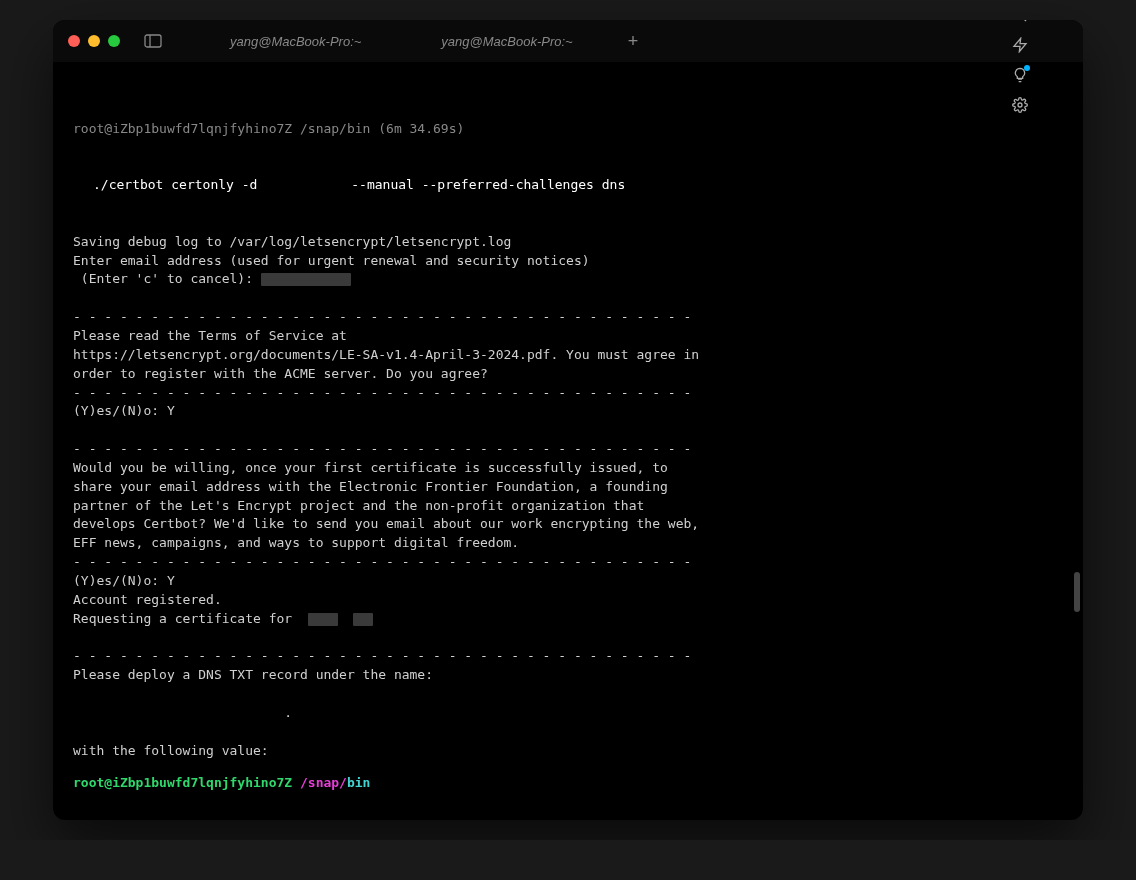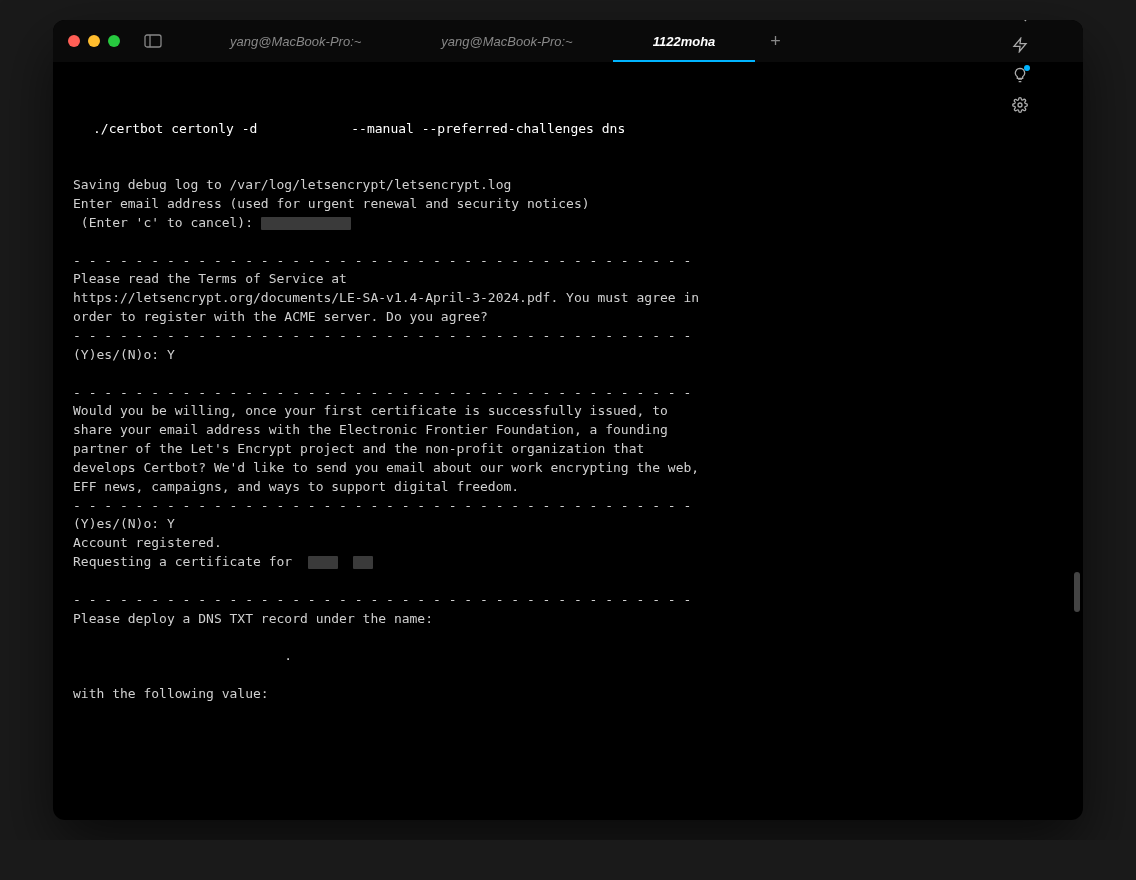--- a/index.html
+++ b/index.html
@@ -183,23 +183,20 @@
           <line x1="6" y1="1" x2="6" y2="13"></line>
         </svg>
     </div>
     <div class="tabs">
       <div class="tab">
           <span>yang@MacBook-Pro:~</span>
         </div>
       <div class="tab">
           <span>yang@MacBook-Pro:~</span>
         </div>
-      <div class="tab active">
-          <span>1122moha</span>
-        </div>
       <div class="new-tab">+</div>
     </div>
     <div class="right-controls">
       <button class="update-button">Update Warp</button>
       <div class="icon-btn">
         <svg width="16" height="16" viewBox="0 0 24 24" fill="none" stroke="currentColor" stroke-width="2">
             <circle cx="11" cy="11" r="7"></circle>
             <line x1="21" y1="21" x2="16.5" y2="16.5"></line>
           </svg>
       </div>
@@ -217,18 +214,22 @@
       <div class="icon-btn">
         <svg width="16" height="16" viewBox="0 0 24 24" fill="none" stroke="currentColor" stroke-width="2">
             <circle cx="12" cy="12" r="3"></circle>
             <path d="M19.4 15a1.7 1.7 0 0 0 .3 1.8l.1.1a2 2 0 1 1-2.8 2.8l-.1-.1a1.7 1.7 0 0 0-1.8-.3 1.7 1.7 0 0 0-1 1.5V21a2 2 0 1 1-4 0v-.1a1.7 1.7 0 0 0-1-1.5 1.7 1.7 0 0 0-1.8.3l-.1.1a2 2 0 1 1-2.8-2.8l.1-.1a1.7 1.7 0 0 0 .3-1.8 1.7 1.7 0 0 0-1.5-1H3a2 2 0 1 1 0-4h.1a1.7 1.7 0 0 0 1.5-1 1.7 1.7 0 0 0-.3-1.8l-.1-.1a2 2 0 1 1 2.8-2.8l.1.1a1.7 1.7 0 0 0 1.8.3H9a1.7 1.7 0 0 0 1-1.5V3a2 2 0 1 1 4 0v.1a1.7 1.7 0 0 0 1 1.5 1.7 1.7 0 0 0 1.8-.3l.1-.1a2 2 0 1 1 2.8 2.8l-.1.1a1.7 1.7 0 0 0-.3 1.8V9a1.7 1.7 0 0 0 1.5 1H21a2 2 0 1 1 0 4h-.1a1.7 1.7 0 0 0-1.5 1z"></path>
           </svg>
       </div>
     </div>
   </div>
 
   <div class="terminal">
+    <div class="prompt-line">root@iZbp1buwfd7lqnjfyhino7Z /snap/bin (6m 34.69s)</div>
     <div class="cmd-line">./certbot certonly -d            --manual --preferred-challenges dns</div>
     <div id="output-container"><div>Saving debug log to /var/log/letsencrypt/letsencrypt.log</div><div>Enter email address (used for urgent renewal and security notices)</div><div> (Enter 'c' to cancel): <span class="redact" style="width: 90px;"></span></div><div>&nbsp;</div><div>- - - - - - - - - - - - - - - - - - - - - - - - - - - - - - - - - - - - - - - -</div><div>Please read the Terms of Service at</div><div>https://letsencrypt.org/documents/LE-SA-v1.4-April-3-2024.pdf. You must agree in</div><div>order to register with the ACME server. Do you agree?</div><div>- - - - - - - - - - - - - - - - - - - - - - - - - - - - - - - - - - - - - - - -</div><div>(Y)es/(N)o: Y</div><div>&nbsp;</div><div>- - - - - - - - - - - - - - - - - - - - - - - - - - - - - - - - - - - - - - - -</div><div>Would you be willing, once your first certificate is successfully issued, to</div><div>share your email address with the Electronic Frontier Foundation, a founding</div><div>partner of the Let's Encrypt project and the non-profit organization that</div><div>develops Certbot? We'd like to send you email about our work encrypting the web,</div><div>EFF news, campaigns, and ways to support digital freedom.</div><div>- - - - - - - - - - - - - - - - - - - - - - - - - - - - - - - - - - - - - - - -</div><div>(Y)es/(N)o: Y</div><div>Account registered.</div><div>Requesting a certificate for  <span class="redact" style="width: 30px;"></span>  <span class="redact" style="width: 20px;"></span></div><div>&nbsp;</div><div>- - - - - - - - - - - - - - - - - - - - - - - - - - - - - - - - - - - - - - - -</div><div>Please deploy a DNS TXT record under the name:</div><div>&nbsp;</div><div>                           .</div><div>&nbsp;</div><div>with the following value:</div><div>&nbsp;</div></div>
     <div class="scrollbar-hint"></div>
   </div>
 
+  <div class="bottom-prompt">
+    <span class="green">root@iZbp1buwfd7lqnjfyhino7Z </span><span class="magenta">/snap/</span><span class="cyan">bin</span>
+  </div>
 </div>
 
 </body></html>

